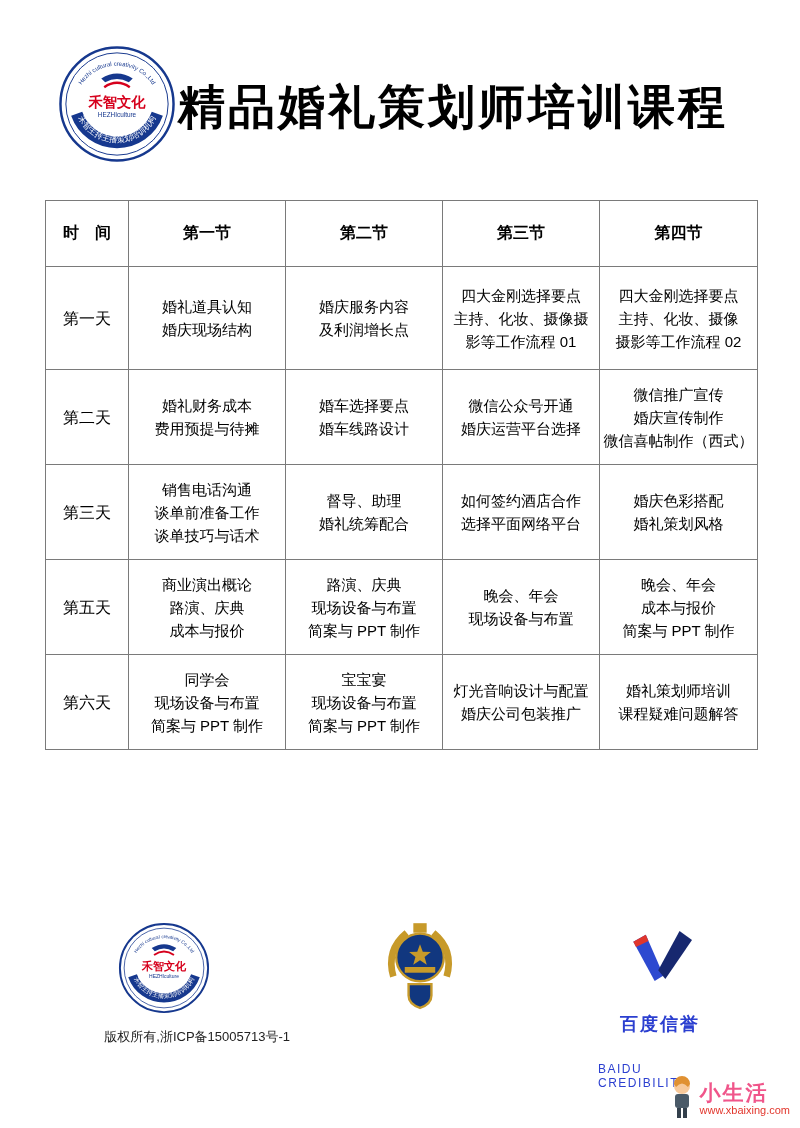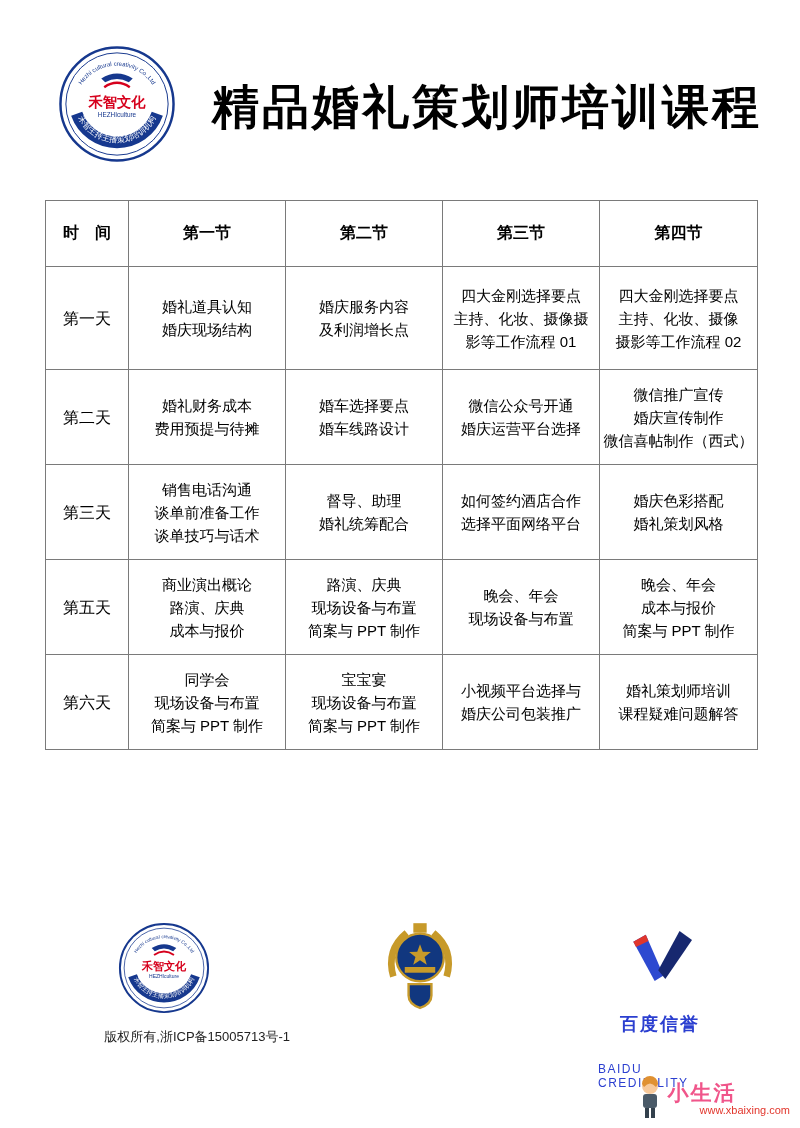--- a/index.html
+++ b/index.html
@@ -8,21 +8,21 @@
     position:relative; width:800px; height:1128px; margin:0 auto;
     background:#ffffff; overflow:hidden;
     font-family:"Liberation Sans","DejaVu Sans",sans-serif; color:#000;
   }
 
   
   .logo-main { position:absolute; left:58px; top:45px; width:118px; height:118px; }
   .logo-footer { position:absolute; left:118px; top:922px; width:92px; height:92px; }
   .page-title {
     position:absolute; left:178px; top:76px; width:584px;
-    text-align:right; font-size:47px; font-weight:900; letter-spacing:3px;
+    text-align:left; font-size:47px; font-weight:900; letter-spacing:3px;
     color:#000; white-space:nowrap;
   }
 
   
   table.course {
     position:absolute; left:45px; top:200px; width:712px;
     border-collapse:collapse; table-layout:fixed;
   }
   .course th, .course td {
     border:1px solid #7a7a7a; text-align:center; vertical-align:middle; color:#000;
@@ -52,21 +52,21 @@
     text-align:center; font-size:16px; font-weight:bold; color:#000;
   }
 
   
   .watermark {
     position:absolute; right:10px; bottom:6px;
     display:flex; align-items:center; gap:5px;
   }
   .mascot { width:26px; height:46px; }
   .wm-name { font-size:21px; font-weight:bold; color:#f0558a; letter-spacing:2px; line-height:1.1; }
-  .wm-url { font-size:11px; color:#e2362c; line-height:1.2;margin-left:32px; }
+  .wm-url { font-size:11px; color:#e2362c; line-height:1.2; }
 </style>
 </head>
 <body>
 
 <div class="page">
 
   <svg class="logo-main" viewBox="0 0 120 120" aria-hidden="true">
     <defs>
       <path id="arcTopA" d="M 17 64 A 43 43 0 0 1 103 64" fill="none"></path>
       <path id="arcBotA" d="M 19 70 A 43.5 43.5 0 0 0 101 70" fill="none"></path>
@@ -152,21 +152,21 @@
 简案与 PPT 制作</td>
     </tr>
     <tr class="r6">
       <td class="day">第六天</td>
       <td>同学会
 现场设备与布置
 简案与 PPT 制作</td>
       <td>宝宝宴
 现场设备与布置
 简案与 PPT 制作</td>
-      <td>小视频平台选择与
+      <td>灯光音响设计与配置
 婚庆公司包装推广</td>
       <td>婚礼策划师培训
 课程疑难问题解答</td>
     </tr>
   </tbody>
     </table>
 
   <svg class="logo-footer" viewBox="0 0 120 120" aria-hidden="true">
     <defs>
       <path id="arcTopB" d="M 17 64 A 43 43 0 0 1 103 64" fill="none"></path>

